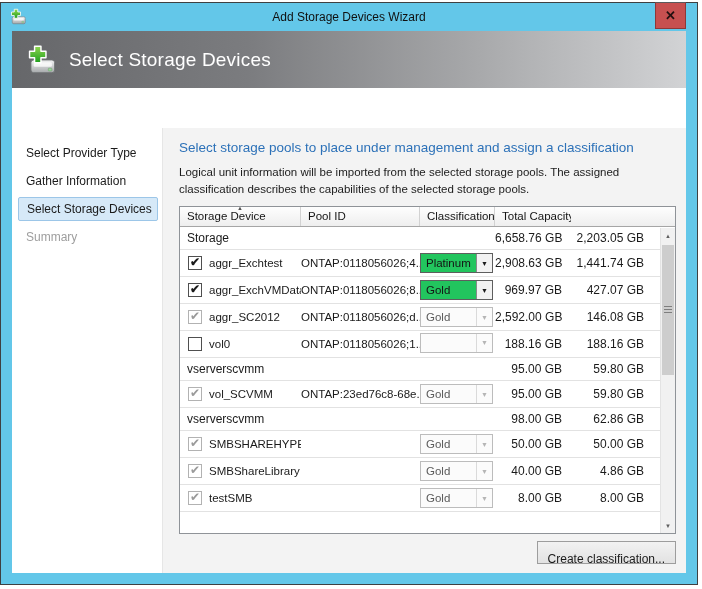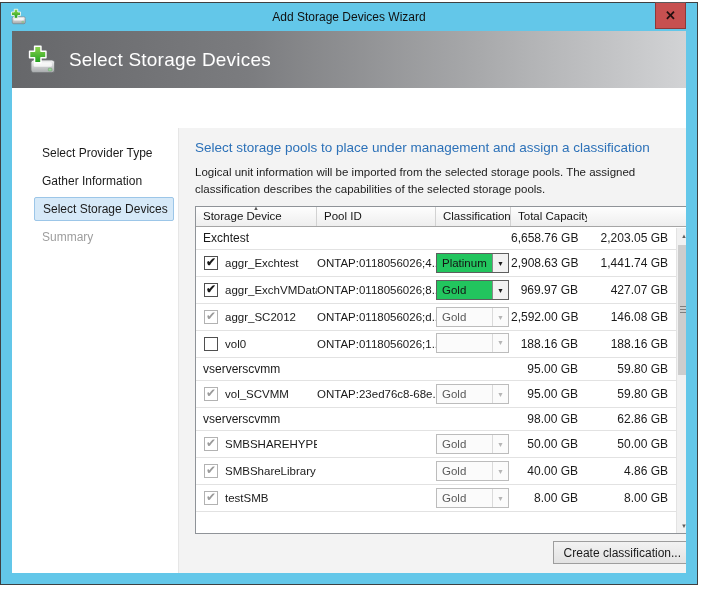--- a/index.html
+++ b/index.html
@@ -20,21 +20,21 @@
            background:#FFFFFF; display:flex; flex-direction:column; overflow:hidden;gap:40px; }
 
   
   .banner { height:57px; flex:none; display:flex; align-items:center; gap:13px; padding-left:13px;
             background:linear-gradient(to right,#66676A 0%,#7B7C7F 35%,#A9AAAC 70%,#D2D3D5 100%); }
   .banner-icon { width:31px; height:31px; flex:none; }
   .banner h1 { font-size:19px; font-weight:400; color:#FFFFFF; letter-spacing:0.2px; }
 
   
   .body { flex:1; display:flex; overflow:hidden; }
-  .sidebar { width:150px; flex:none; background:#FFFFFF; padding-top:13px;margin-left:16px; }
+  .sidebar { width:150px; flex:none; background:#FFFFFF; padding-top:13px; }
   .nav-item { height:24px; line-height:24px; margin:0 4px 4px 6px; padding-left:8px;
               font-size:12px; color:#1B1B1B; white-space:nowrap; }
   .nav-item.active { background:#D6E9F8; border:1px solid #9CC6E8; border-radius:2px; line-height:22px; }
   .nav-item.disabled { color:#9E9E9E; }
 
   .main { flex:1; background:#F3F3F3; border-left:1px solid #E6E6E6; padding:12px 13px 0 16px; overflow:hidden; }
   .main h2 { font-size:13.5px; font-weight:400; color:#2C71B8; white-space:nowrap; margin-bottom:9px; }
   .main .desc { font-size:11.5px; line-height:1.45; color:#1C1C1C; width:484px; margin-bottom:9px; }
 
   
@@ -48,21 +48,21 @@
 
   .tbody { margin-right:15px; }
   .row { border-bottom:1px solid #E2E2E2; align-items:center; }
   .row.device { height:27px; }
   .row.group  { height:23px; }
   .gname { grid-column:1 / 4; font-size:12px; color:#1A1A1A; padding-left:7px; white-space:nowrap; }
   .name-cell { display:flex; align-items:center; gap:7px; padding-left:8px;
                font-size:11.5px; color:#1A1A1A; white-space:nowrap; overflow:hidden; }
   .pool { font-size:11.5px; color:#1A1A1A; white-space:nowrap; overflow:hidden; padding-right:2px; }
   .num { font-size:12px; color:#1A1A1A; text-align:right; padding-right:9px; white-space:nowrap; }
-  .avail { padding-right:8px; }
+  .avail { padding-right:16px; }
 
   .cb { width:14px; height:14px; flex:none; border:1px solid #4F4F4F; background:#FFFFFF;
         display:inline-flex; align-items:center; justify-content:center; }
   .cb .mk { font-style:normal; font-size:12px; line-height:1; font-weight:700; color:#1A1A1A; margin-top:-2px; }
   .cb.disabled { border-color:#B2B2B2; }
   .cb.disabled .mk { color:#9A9A9A; font-weight:400; }
 
   .combo { width:73px; height:20px; border:1px solid #5E5E5E; display:inline-flex; background:#FFFFFF; }
   .combo .ctxt { flex:1; background:#22c55e; font-size:11.5px; color:#141414;
                  padding:3px 0 0 5px; white-space:nowrap; overflow:hidden; }
@@ -77,21 +77,21 @@
   .sbtn { height:15px; display:flex; align-items:center; justify-content:center; font-size:6px; color:#5E5E5E; }
   .sbtn.down { position:absolute; bottom:0; left:0; right:0; }
   .sthumb { position:absolute; left:1px; right:1px; top:17px; height:130px; background:#CDCDCD;
             display:flex; align-items:center; justify-content:center; }
   .sthumb .grip { width:8px; height:8px;
                   background:repeating-linear-gradient(to bottom,#7E7E7E 0 1px,transparent 1px 3px); }
 
   .create-row { width:497px; display:flex; justify-content:flex-end; margin-top:7px; }
 
   
-  .btn { min-width:66px; height:23px; padding:4px 10px; font-family:inherit; font-size:12px; color:#1A1A1A;
+  .btn { min-width:66px; height:23px; padding:10px 10px; font-family:inherit; font-size:12px; color:#1A1A1A;
          background:linear-gradient(#F2F2F2,#E2E2E2); border:1px solid #9D9D9D; cursor:default; }
   .btn.focused { border-color:#3E7FBF; box-shadow:inset 0 0 0 1px #A9CFF0; }
 
   .footer { position:relative; height:36px; flex:none; background:#EFEFEF; border-top:1px solid #DCDCDC;
             display:flex; align-items:center; justify-content:flex-end; gap:10px; padding-right:14px; }
   .resize-grip { position:absolute; right:2px; bottom:2px; width:10px; height:10px;
     background-image:
       radial-gradient(circle at 8px 8px,#9B9B9B 1px,transparent 1.3px),
       radial-gradient(circle at 4.5px 8px,#9B9B9B 1px,transparent 1.3px),
       radial-gradient(circle at 8px 4.5px,#9B9B9B 1px,transparent 1.3px),
@@ -161,21 +161,21 @@
                 <span>Storage Device</span>
               </div>
               <div class="th">Pool ID</div>
               <div class="th">Classification</div>
               <div class="th">Total Capacity</div>
             </div>
 
             <div class="tbody">
 
               <div class="row group">
-                <div class="gname">Exchtest</div>
+                <div class="gname">Storage</div>
                 <div class="num">6,658.76 GB</div>
                 <div class="num avail">2,203.05 GB</div>
               </div>
 
               <div class="row device">
                 <div class="name-cell">
                   <span class="cb checked">
                       <i class="mk">✔</i>
                     </span>
                   <span>aggr_Exchtest</span>

